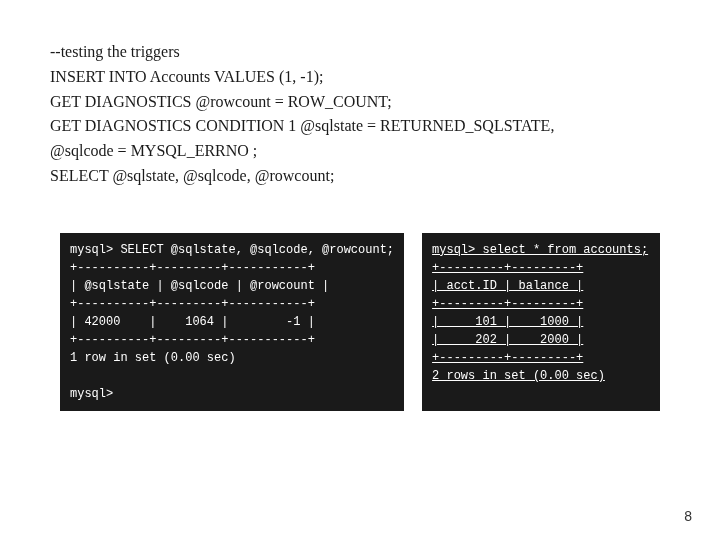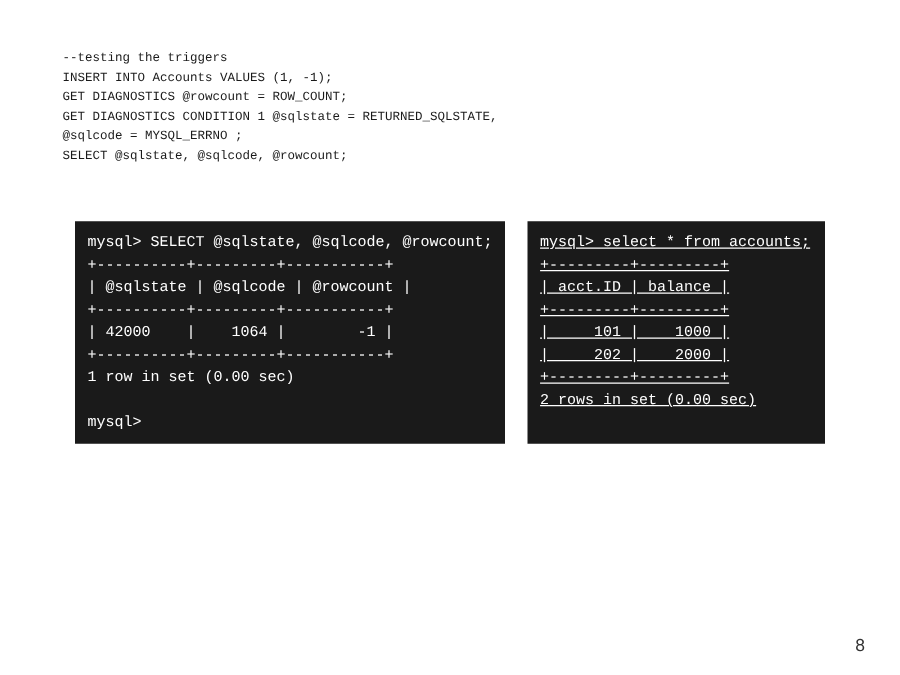--- a/index.html
+++ b/index.html
@@ -10,22 +10,22 @@
       font-family: 'Courier New', Courier, monospace;
       position: relative;
       overflow: hidden;
     }
 
     .main-content {
       padding: 40px 50px 20px 50px;
     }
 
     .code-block {
-      font-family: Liberation Mono, monospace;
-      font-size: 10px;
+      font-family: Liberation Serif, serif;
+      font-size: 16px;
       line-height: 1.55;
       color: #1a1a1a;
       white-space: pre;
     }
 
     .terminals-row {
       display: flex;
       gap: 18px;
       margin-top: 28px;
       padding: 16px 10px;

